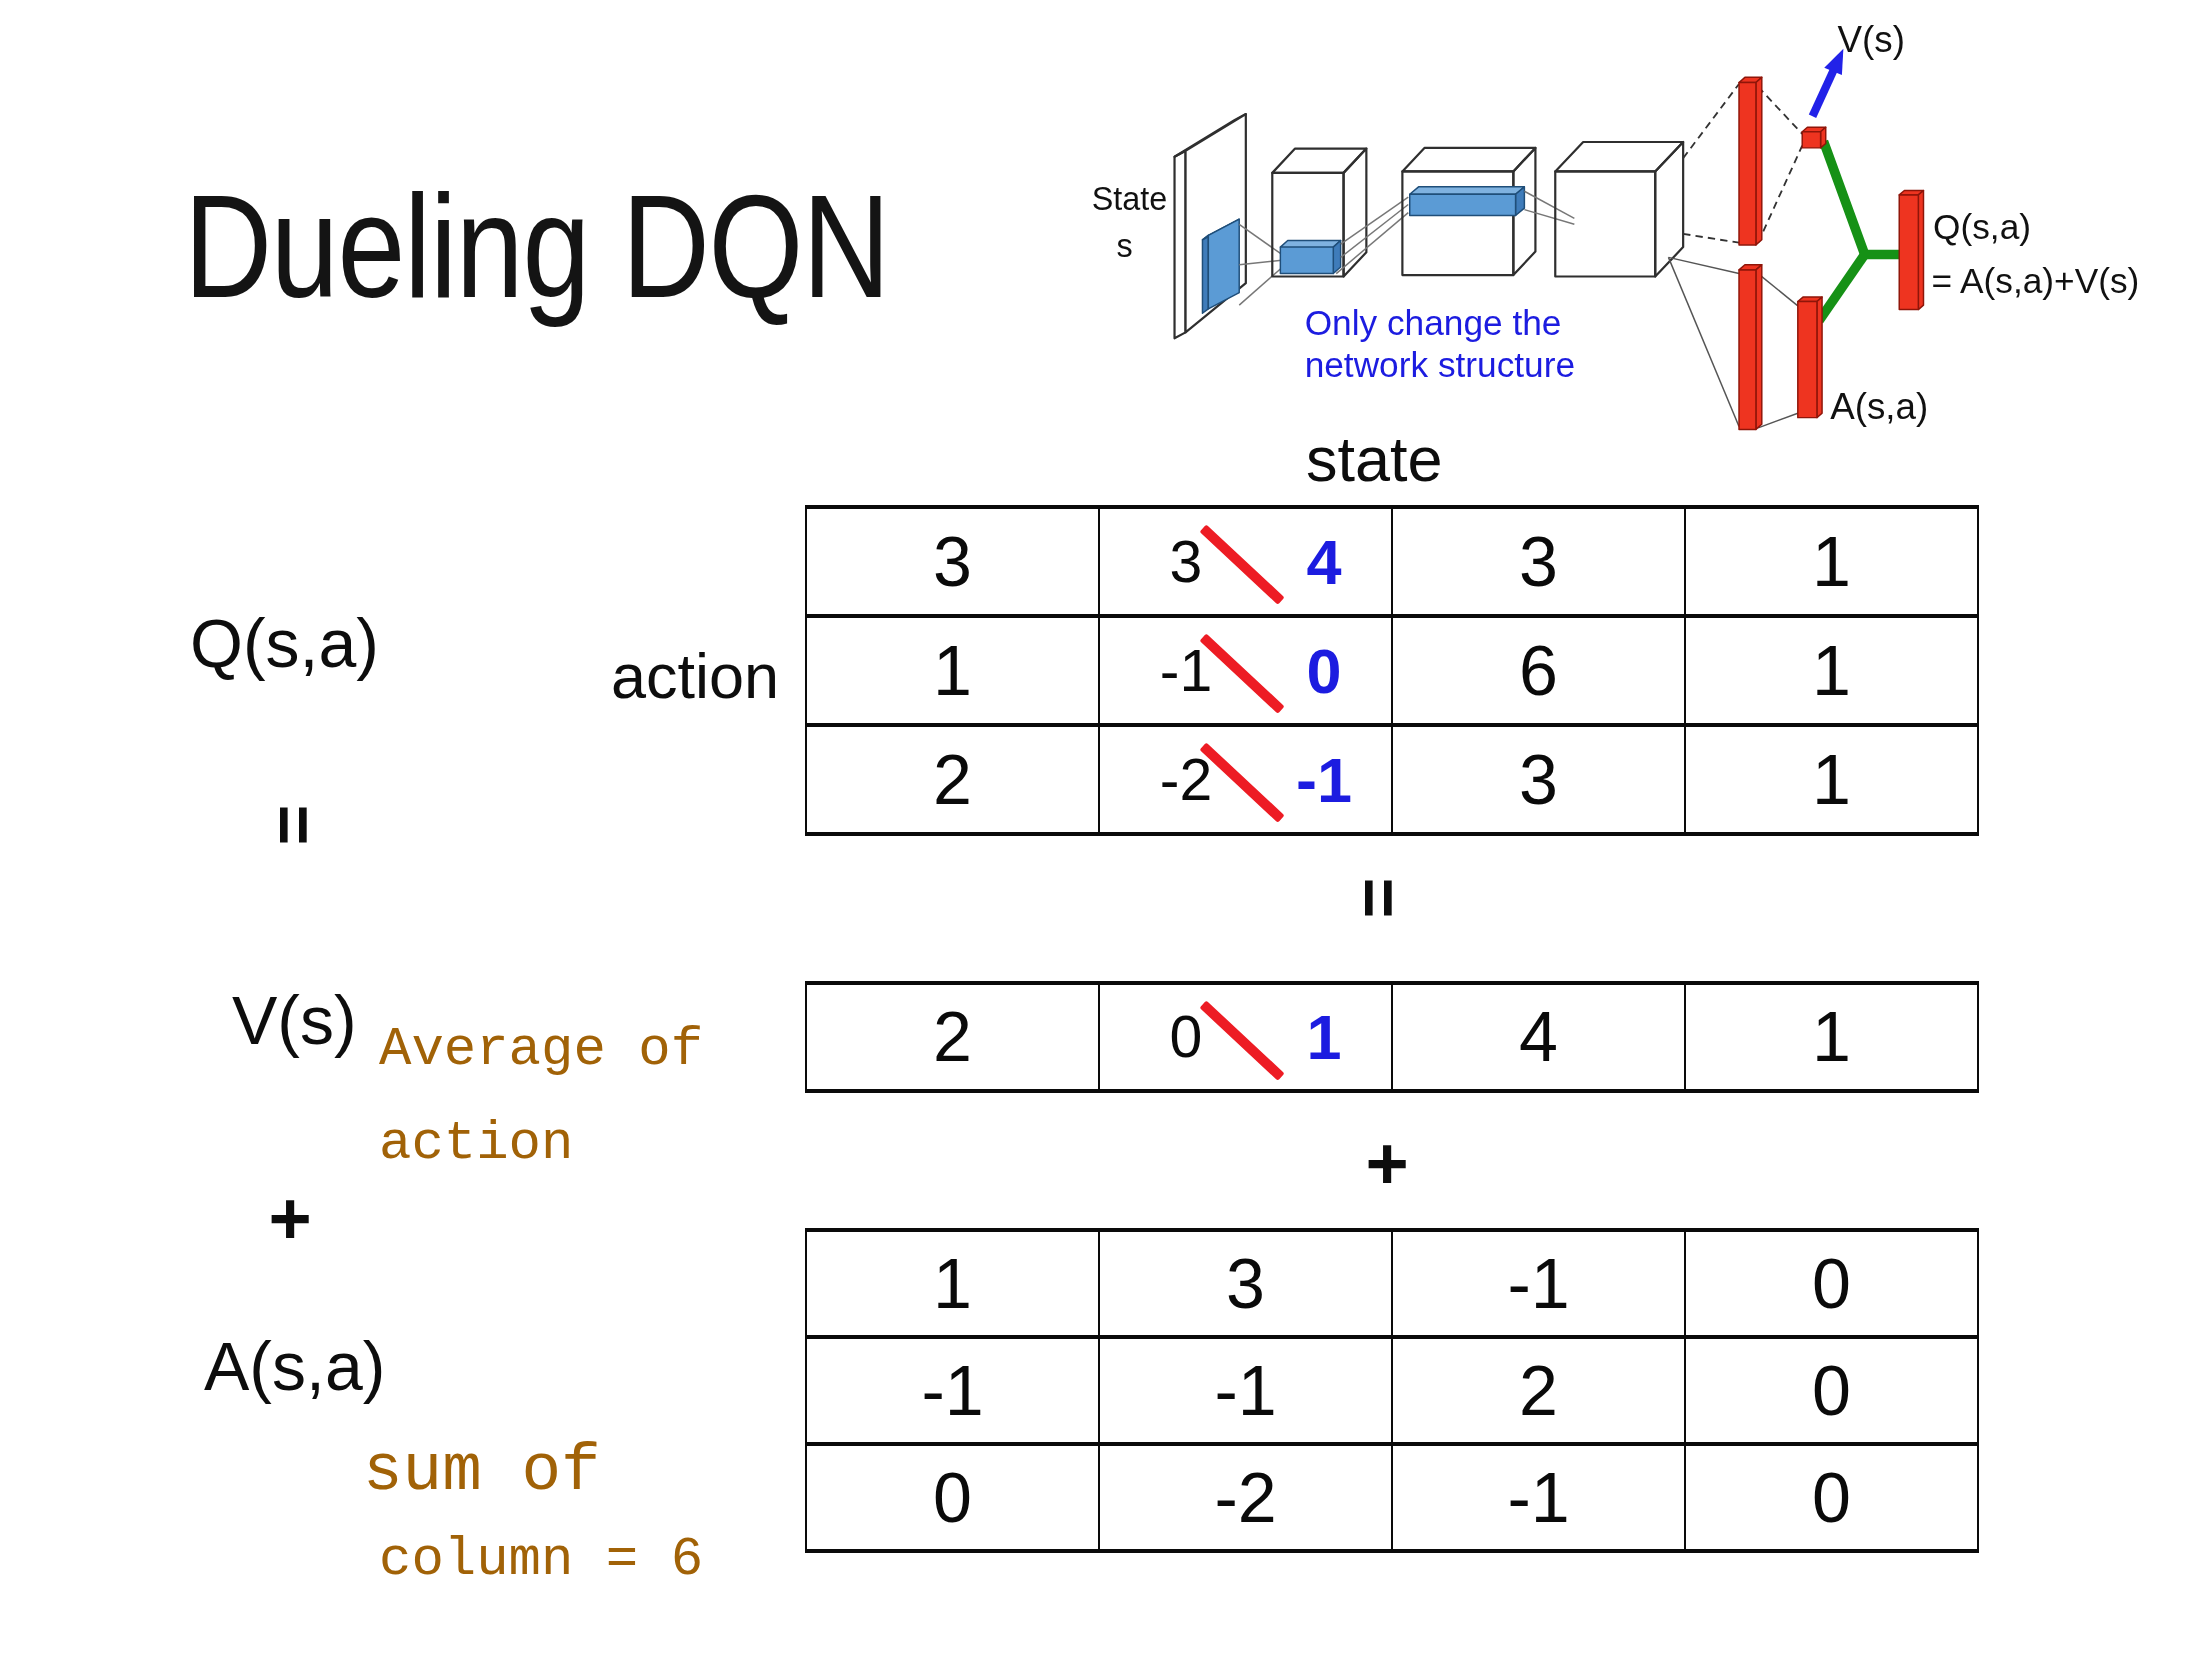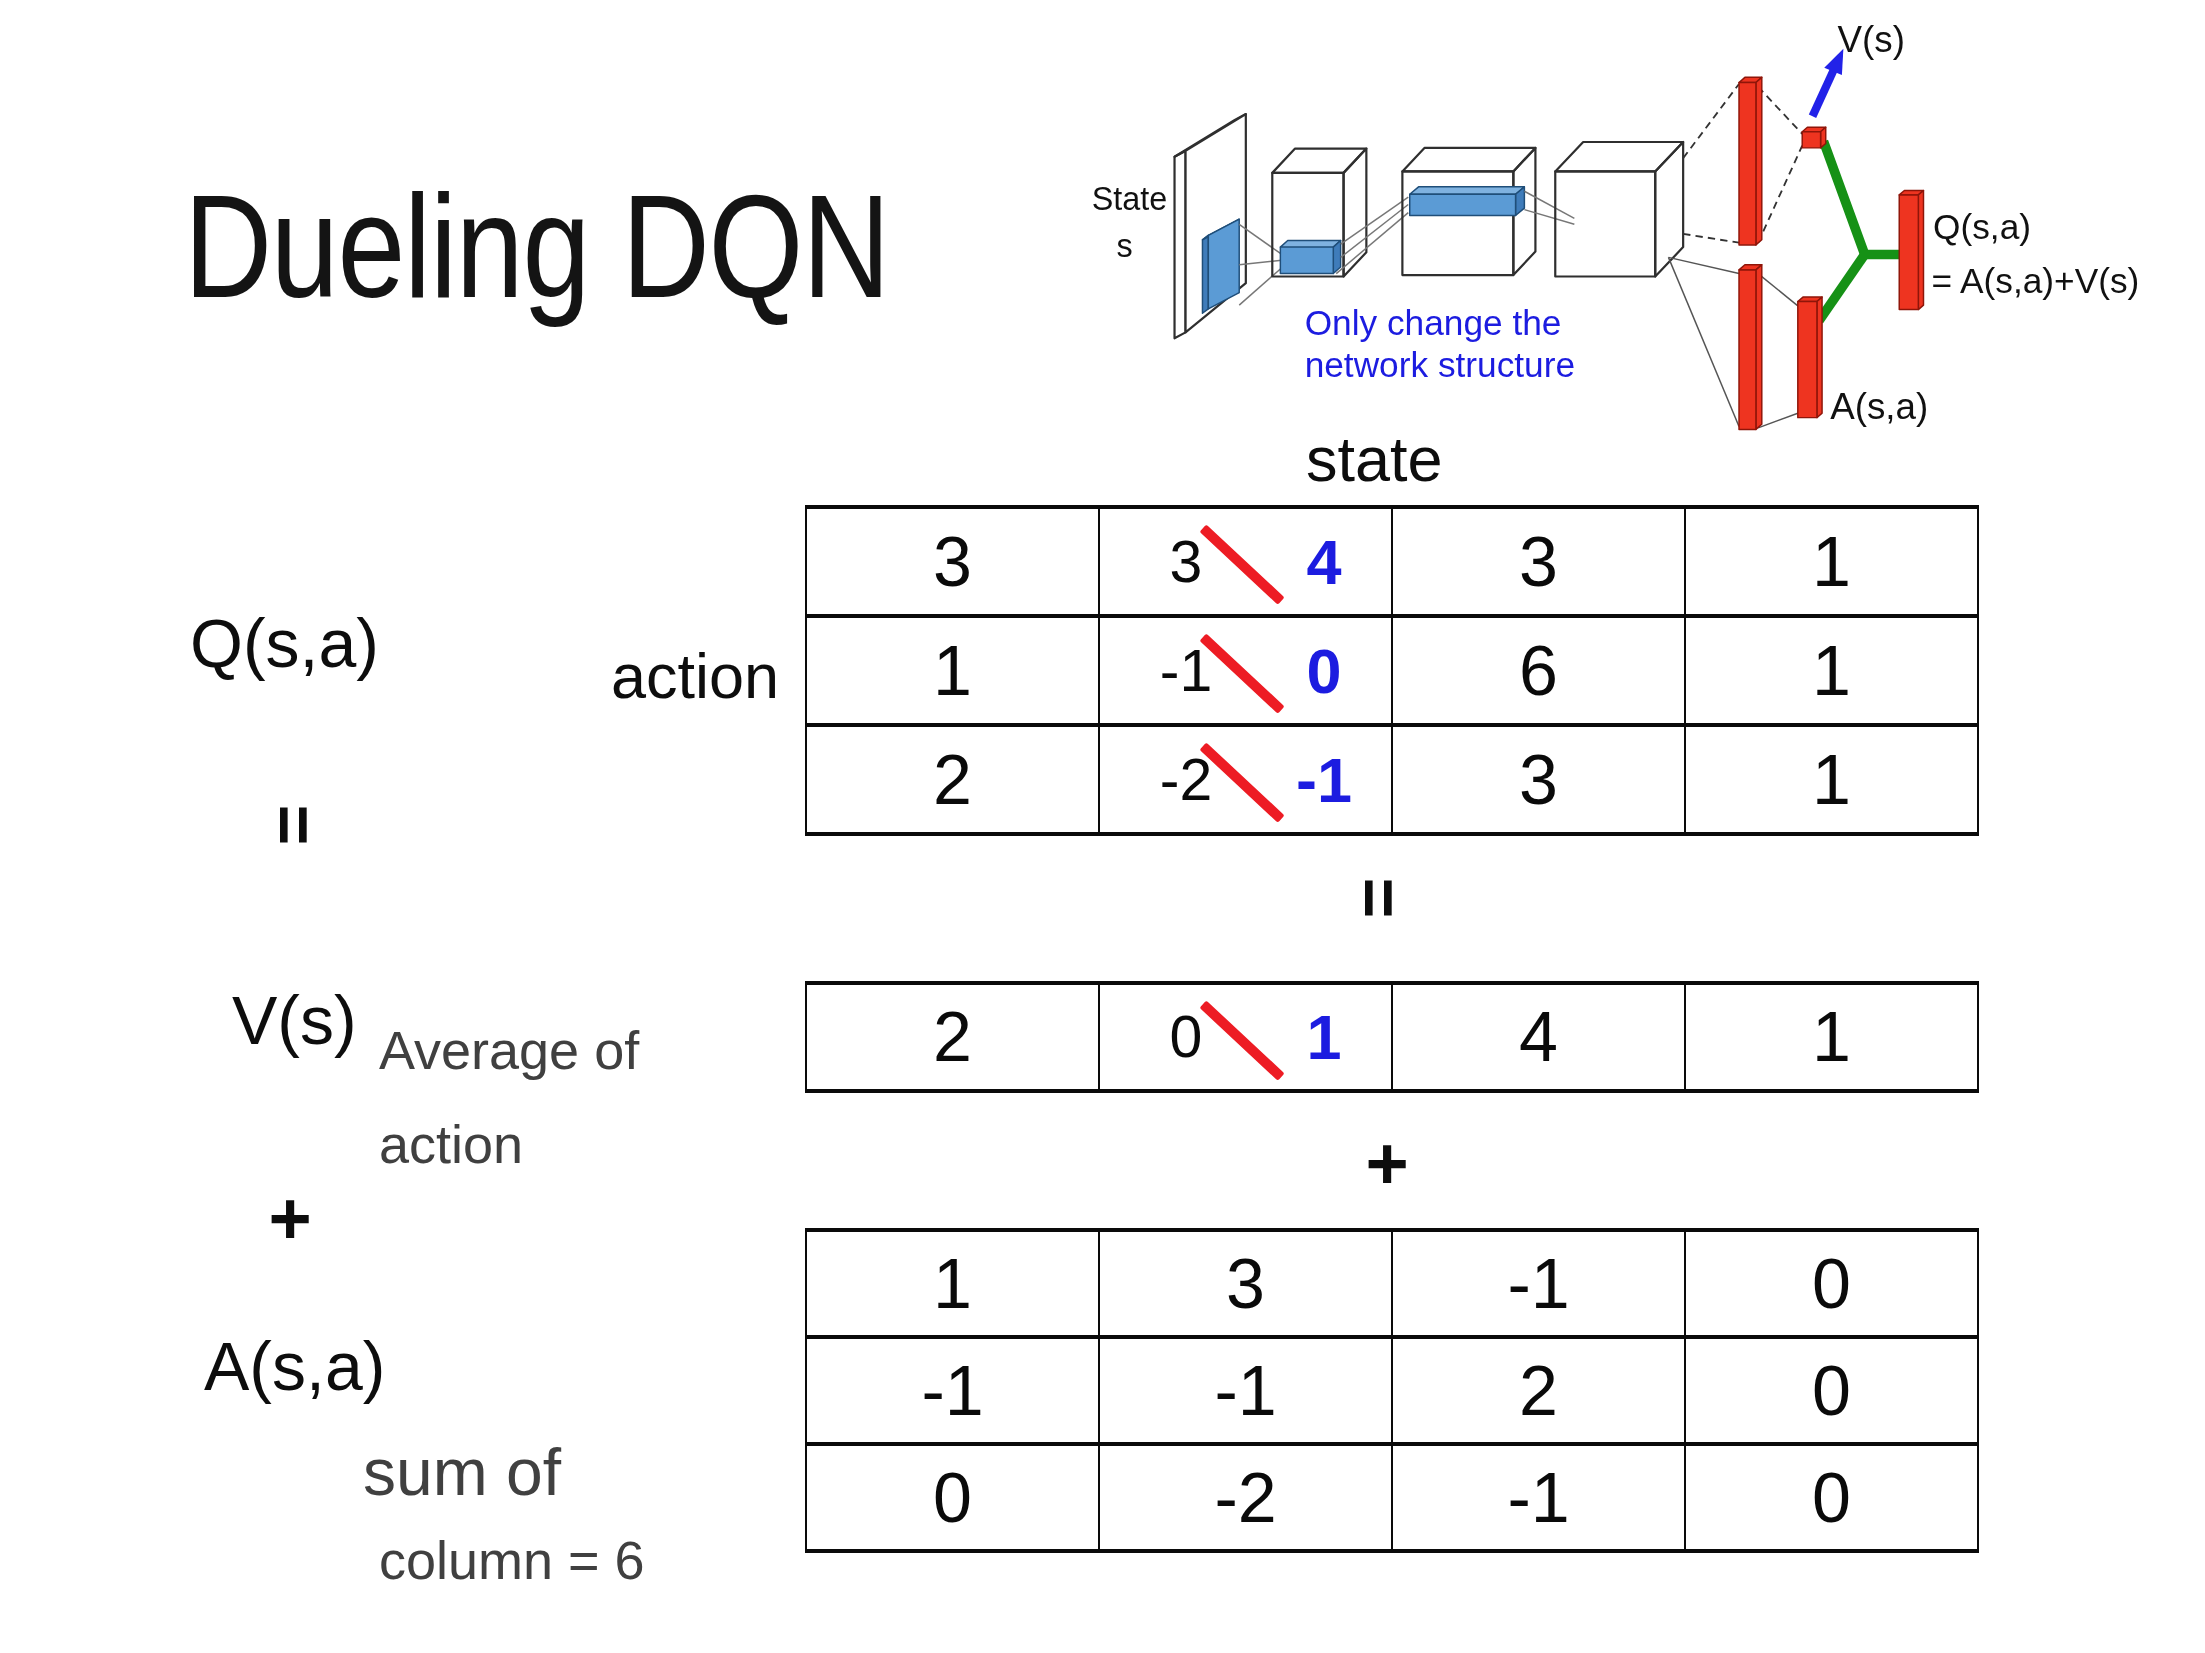--- a/index.html
+++ b/index.html
@@ -1,21 +1,21 @@
 <!DOCTYPE html>
 <html style="font-size:11.8px"><head>
 <meta charset="utf-8">
 <style>
   html,body{margin:0;padding:0;background:#fff;}
   .slide{position:relative;width:2205px;height:1654px;background:#fff;overflow:hidden;
          font-family:"Liberation Sans","DejaVu Sans",sans-serif;color:#0d0d0d;}
   .title{position:absolute;left:184px;top:173px;font-size:147px;line-height:1;color:#141414;
          letter-spacing:-1.5px;transform:scaleX(0.83);transform-origin:0 0;white-space:nowrap;}
   .lbl{position:absolute;line-height:1;white-space:nowrap;color:#0d0d0d;}
-  .blue{color:#404040;}
+  .blue{color:#a16207;font-family:Liberation Mono, monospace;}
   .ctr{transform:translate(-50%,-50%);}
   .rot{transform:translate(-50%,-50%) rotate(90deg);}
   table.grid{position:absolute;border-collapse:collapse;table-layout:fixed;}
   table.grid td{width:291px;border:2.9px solid #0a0a0a;border-top-width:4.4px;border-bottom-width:4.4px;
         text-align:center;vertical-align:middle;font-size:70px;color:#0a0a0a;padding:0;}
   table.q td{height:105px;}
   table.v td{height:104px;}
   table.a td{height:103px;}
   td.crossed{position:relative;}
   .oldnum{position:absolute;left:31px;top:0;width:110px;height:100%;display:flex;

